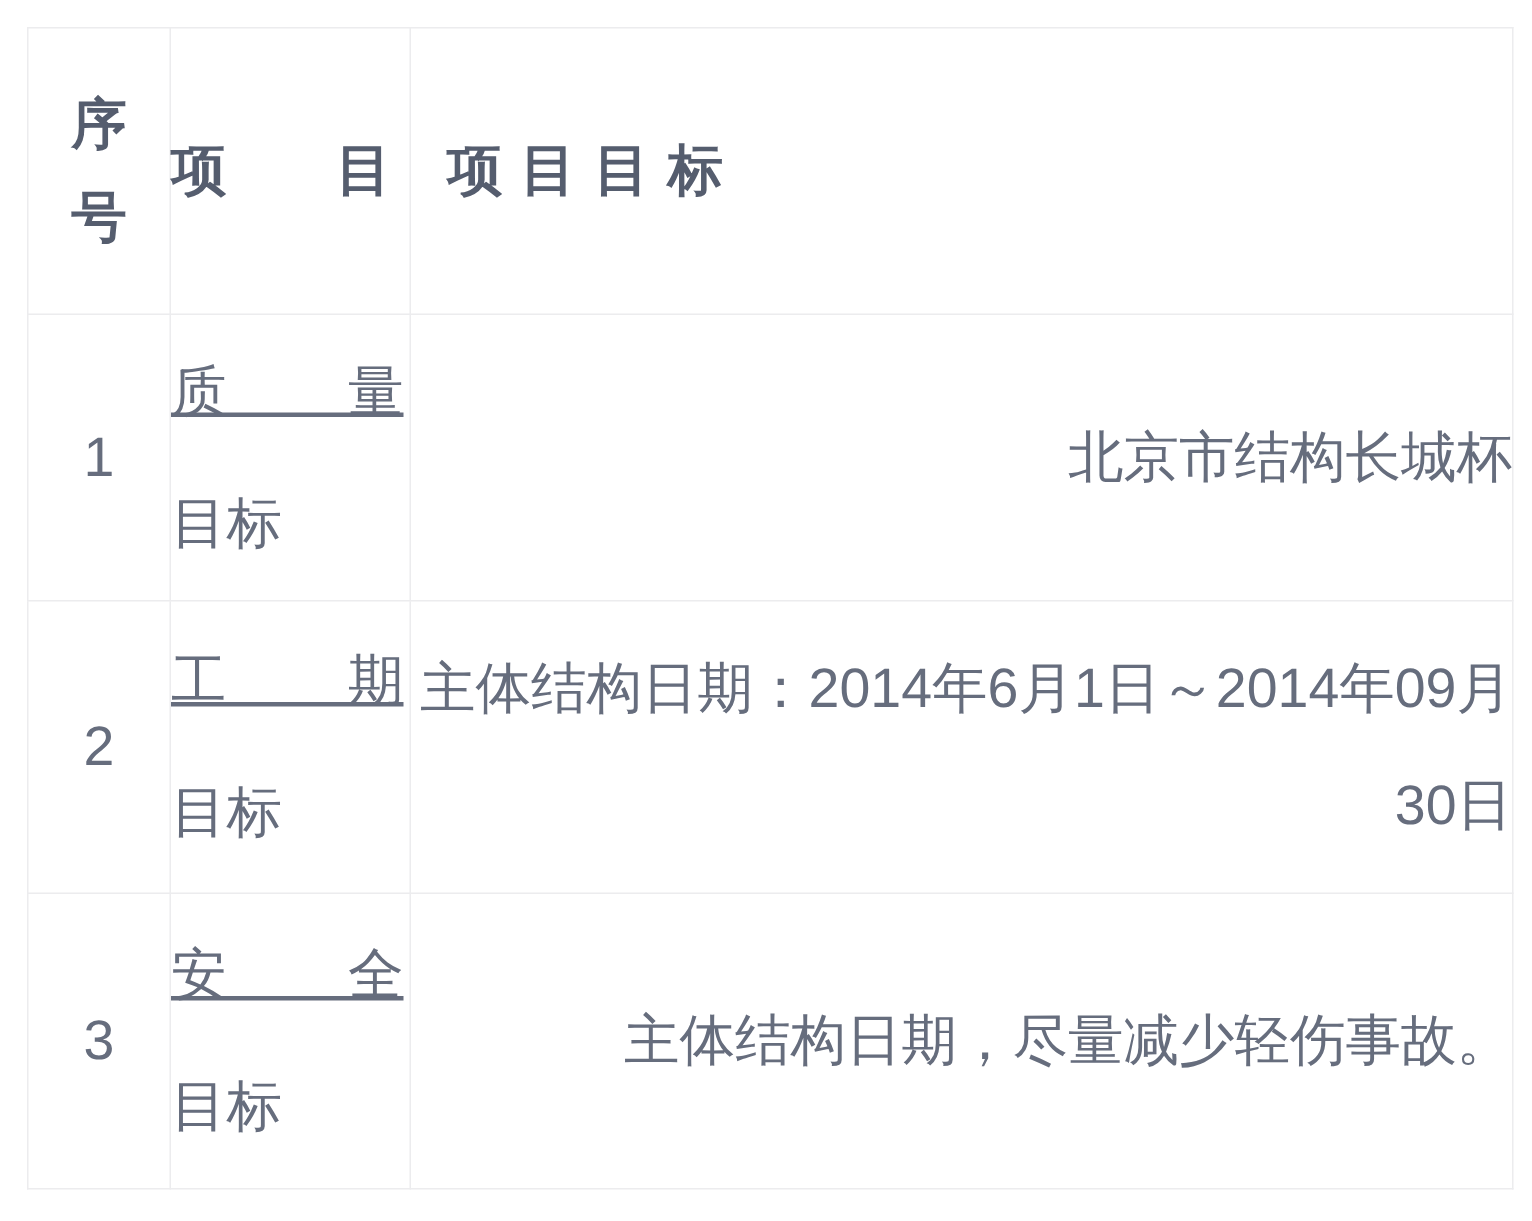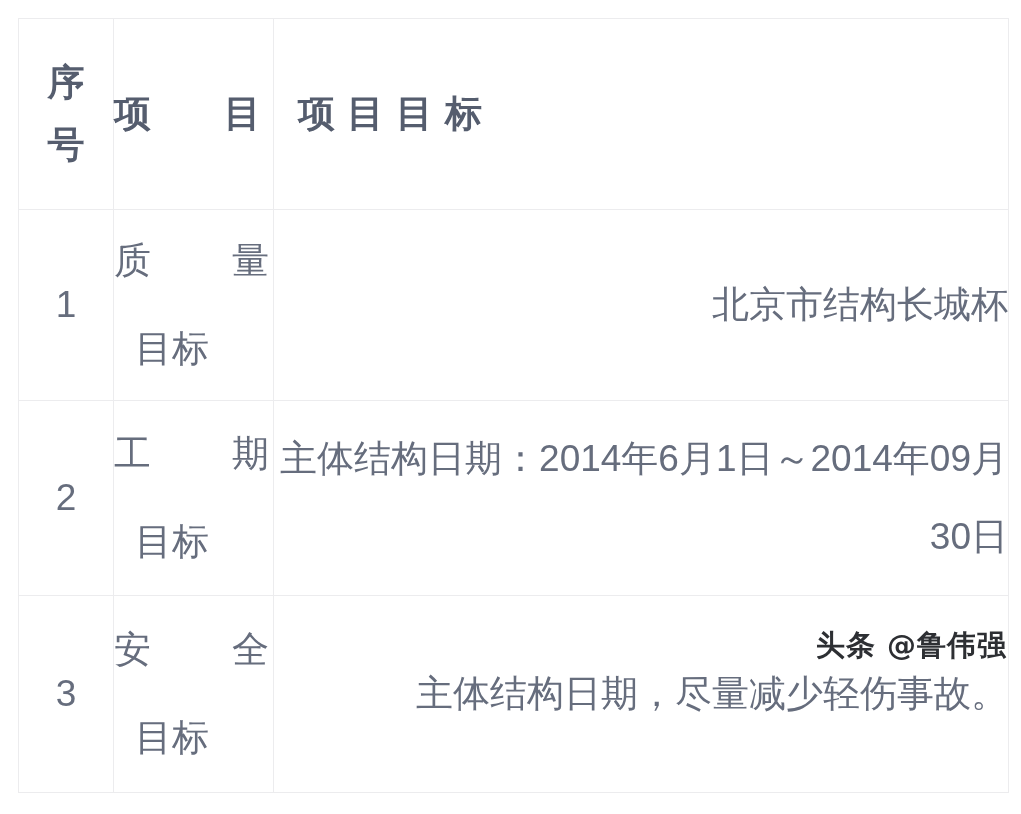--- a/index.html
+++ b/index.html
@@ -108,26 +108,26 @@
     display: block;
     text-align: right;
   }
 
   
   .cell-item .line-spread {
     display: block;
     text-align: justify;
     text-align-last: justify;
     padding-right: 4px;
+    text-decoration: underline;
   }
   .cell-item .line-plain {
     display: block;
     text-align: right;
     text-align-last: left;
-    margin-left: 21px;
   }
 
   
   .watermark {
     position: absolute;
     right: 14px;
     bottom: 16px;
     font-size: 29px;
     font-weight: bold;
     color: #2d2f33;
@@ -185,15 +185,14 @@
           <span class="line-plain">目标</span>
         </td>
         <td class="cell-goal">
           <span class="goal-inner">主体结构日期，尽量减少轻伤事故。</span>
         </td>
       </tr>
 
     </tbody>
   </table>
 
-  <div class="watermark">头条 @鲁伟强</div>
 
 </div>
 
 </body></html>

